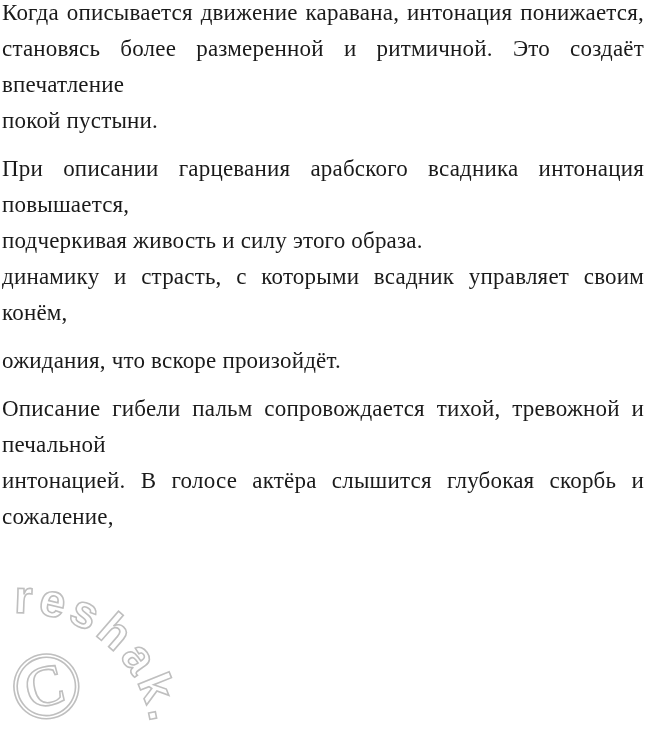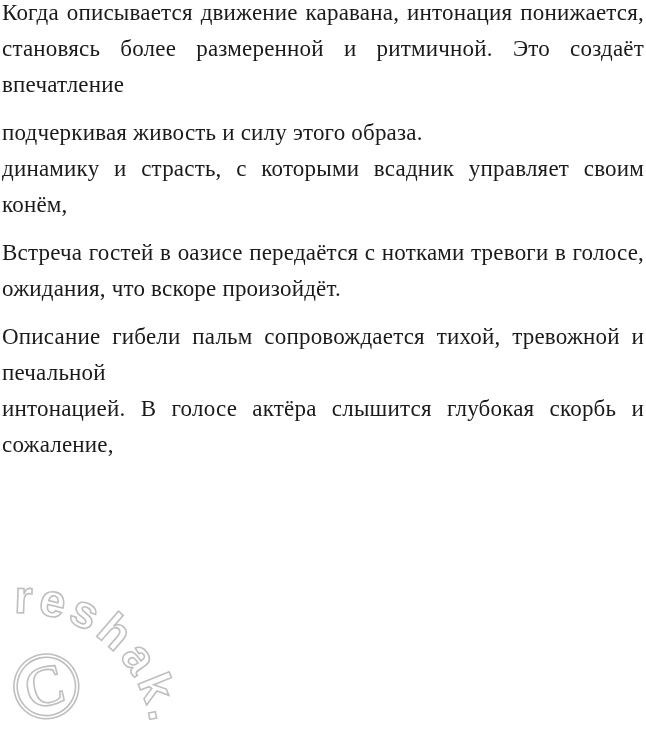--- a/index.html
+++ b/index.html
@@ -81,27 +81,28 @@
     <text class="wm-arc-text">
       <textPath href="#wm-curve" startOffset="0">reshak.ru</textPath>
     </text>
     <text class="wm-copyright" x="8" y="166" transform="rotate(-14 48 136)">©</text>
   </svg>
 
   <div class="text-block">
       <div class="paragraph">
         <div class="line">Когда описывается движение каравана, интонация понижается,</div>
         <div class="line">становясь более размеренной и ритмичной. Это создаёт впечатление</div>
+        <div class="line last">покой пустыни.</div>
       </div>
       <div class="paragraph">
+        <div class="line">При описании гарцевания арабского всадника интонация повышается,</div>
         <div class="line last">подчеркивая живость и силу этого образа.</div>
         <div class="line">динамику и страсть, с которыми всадник управляет своим конём,</div>
       </div>
       <div class="paragraph">
-        <div class="line">Встреча гостей в оазисе передаётся с нотками тревоги в голосе,</div>
         <div class="line last">ожидания, что вскоре произойдёт.</div>
       </div>
       <div class="paragraph">
         <div class="line">Описание гибели пальм сопровождается тихой, тревожной и печальной</div>
         <div class="line">интонацией. В голосе актёра слышится глубокая скорбь и сожаление,</div>
       </div>
     </div>
 
 </div>
 

